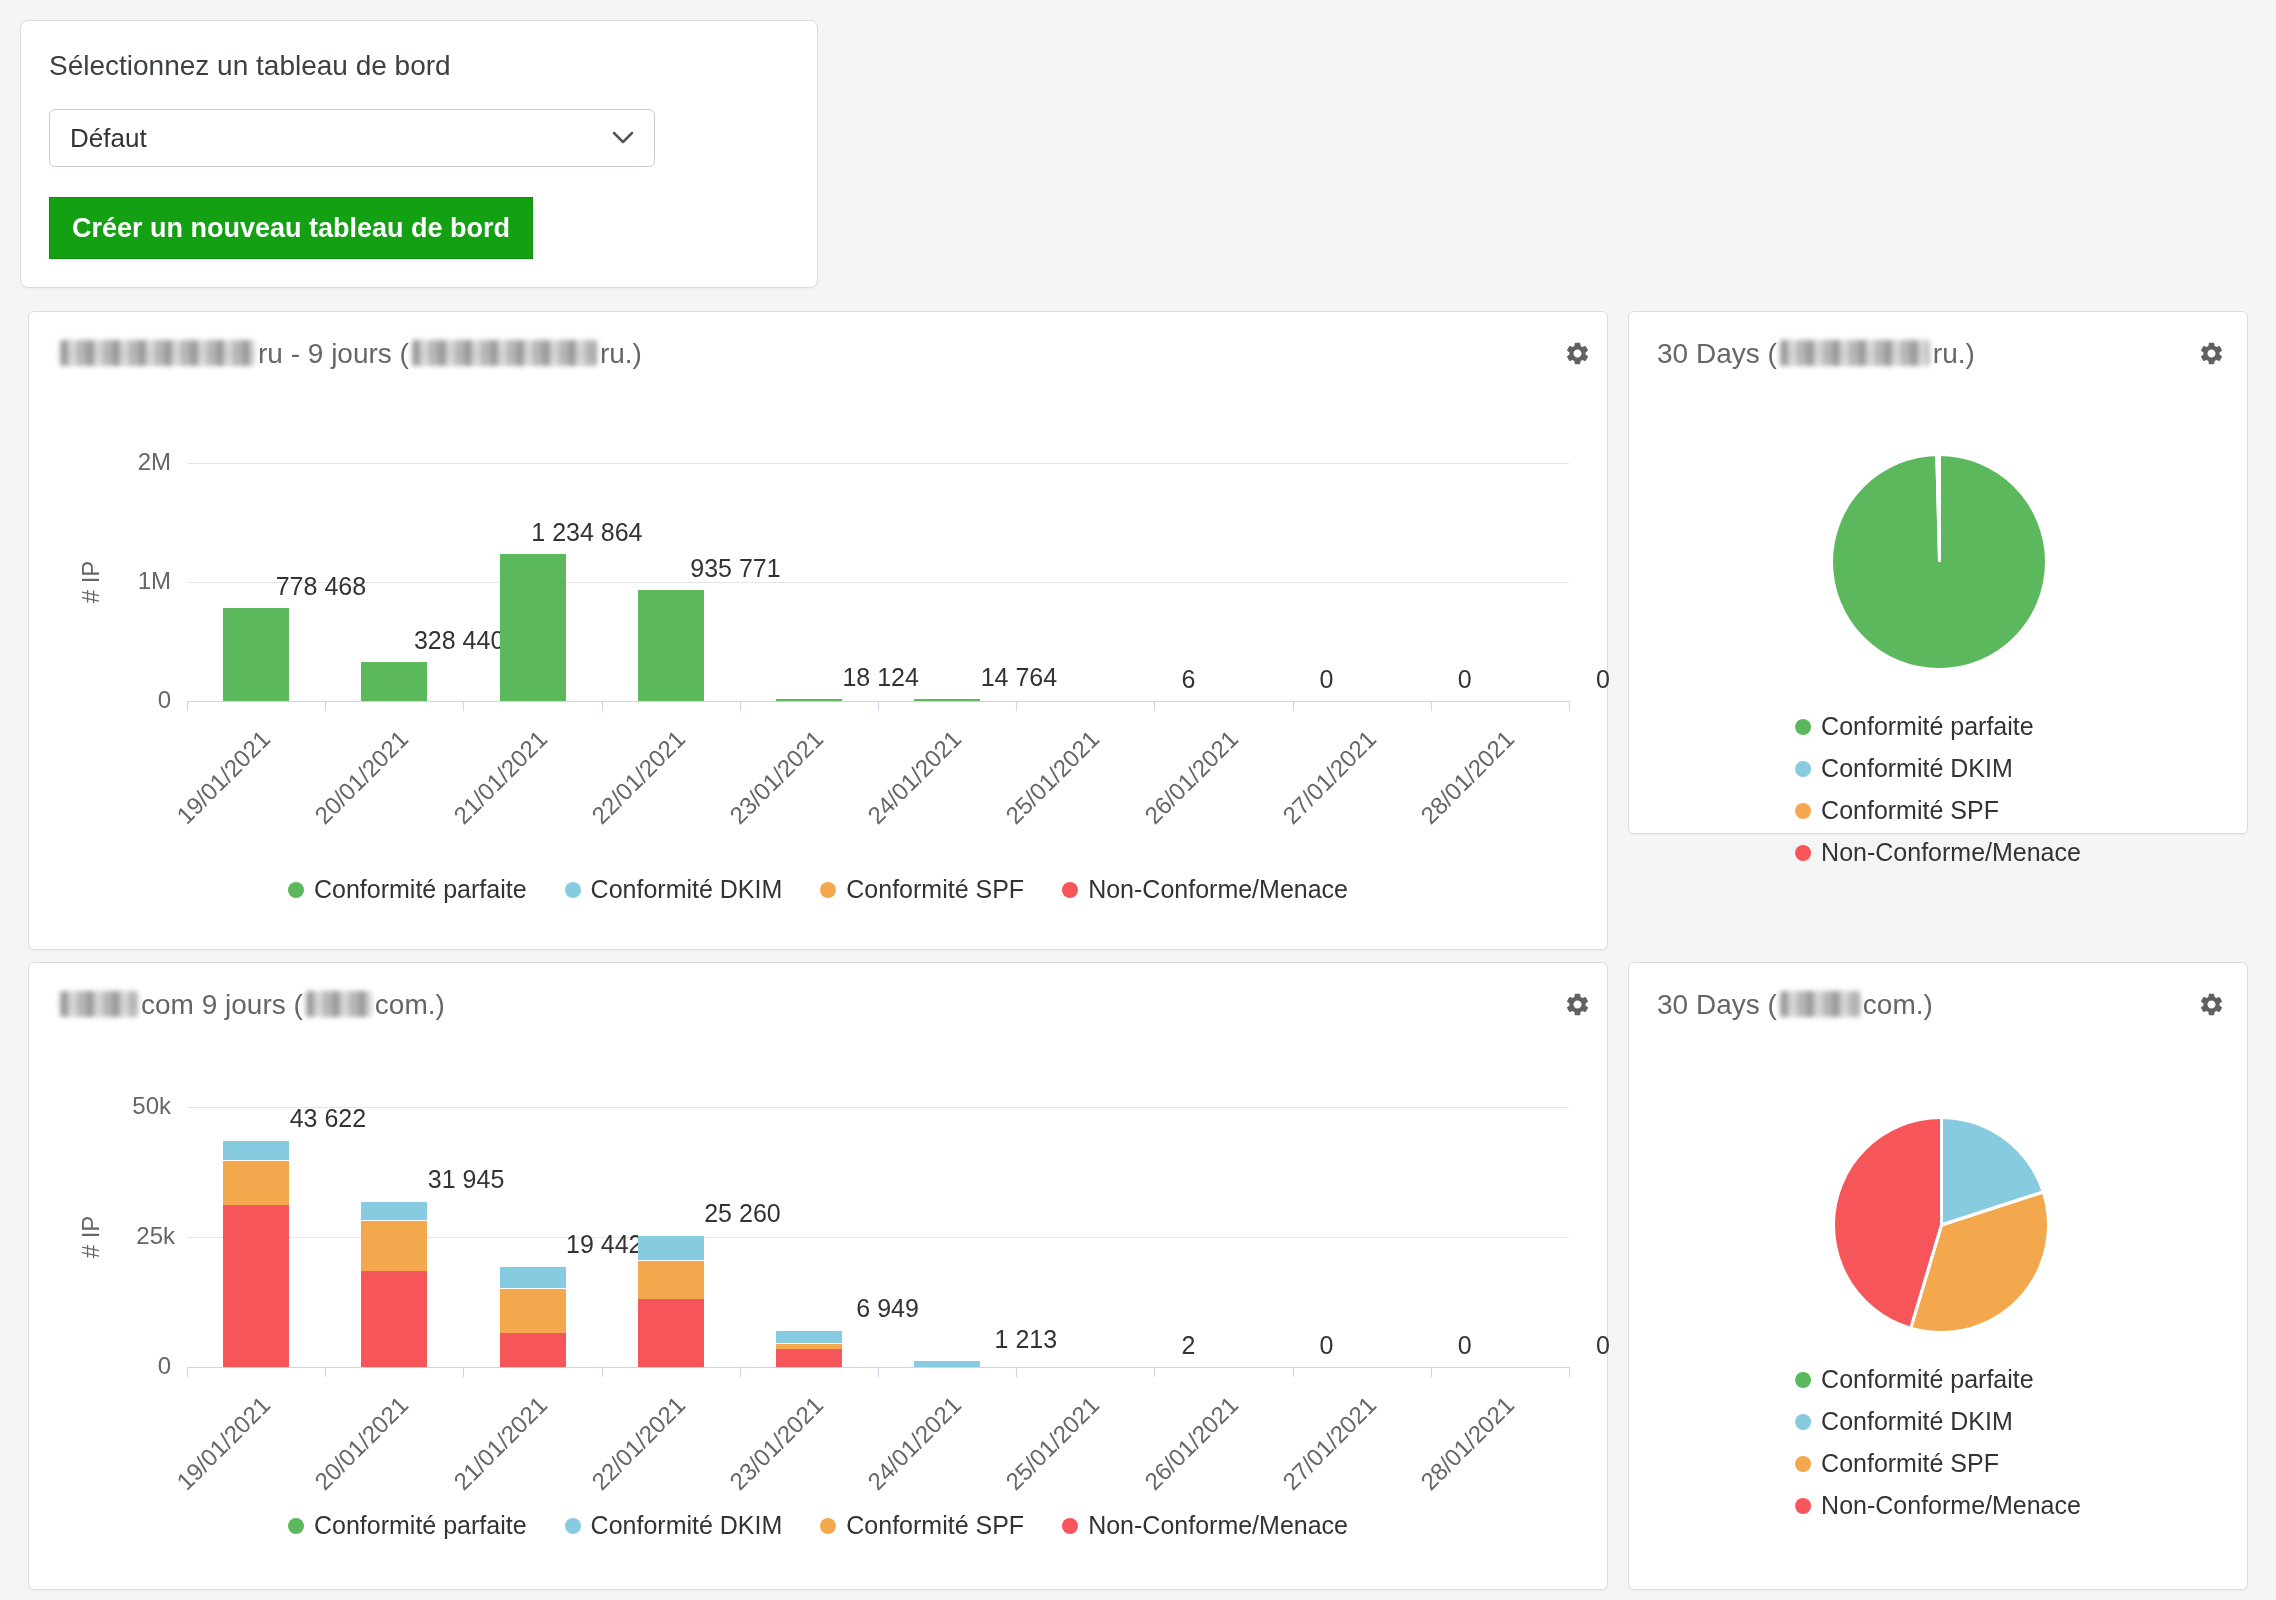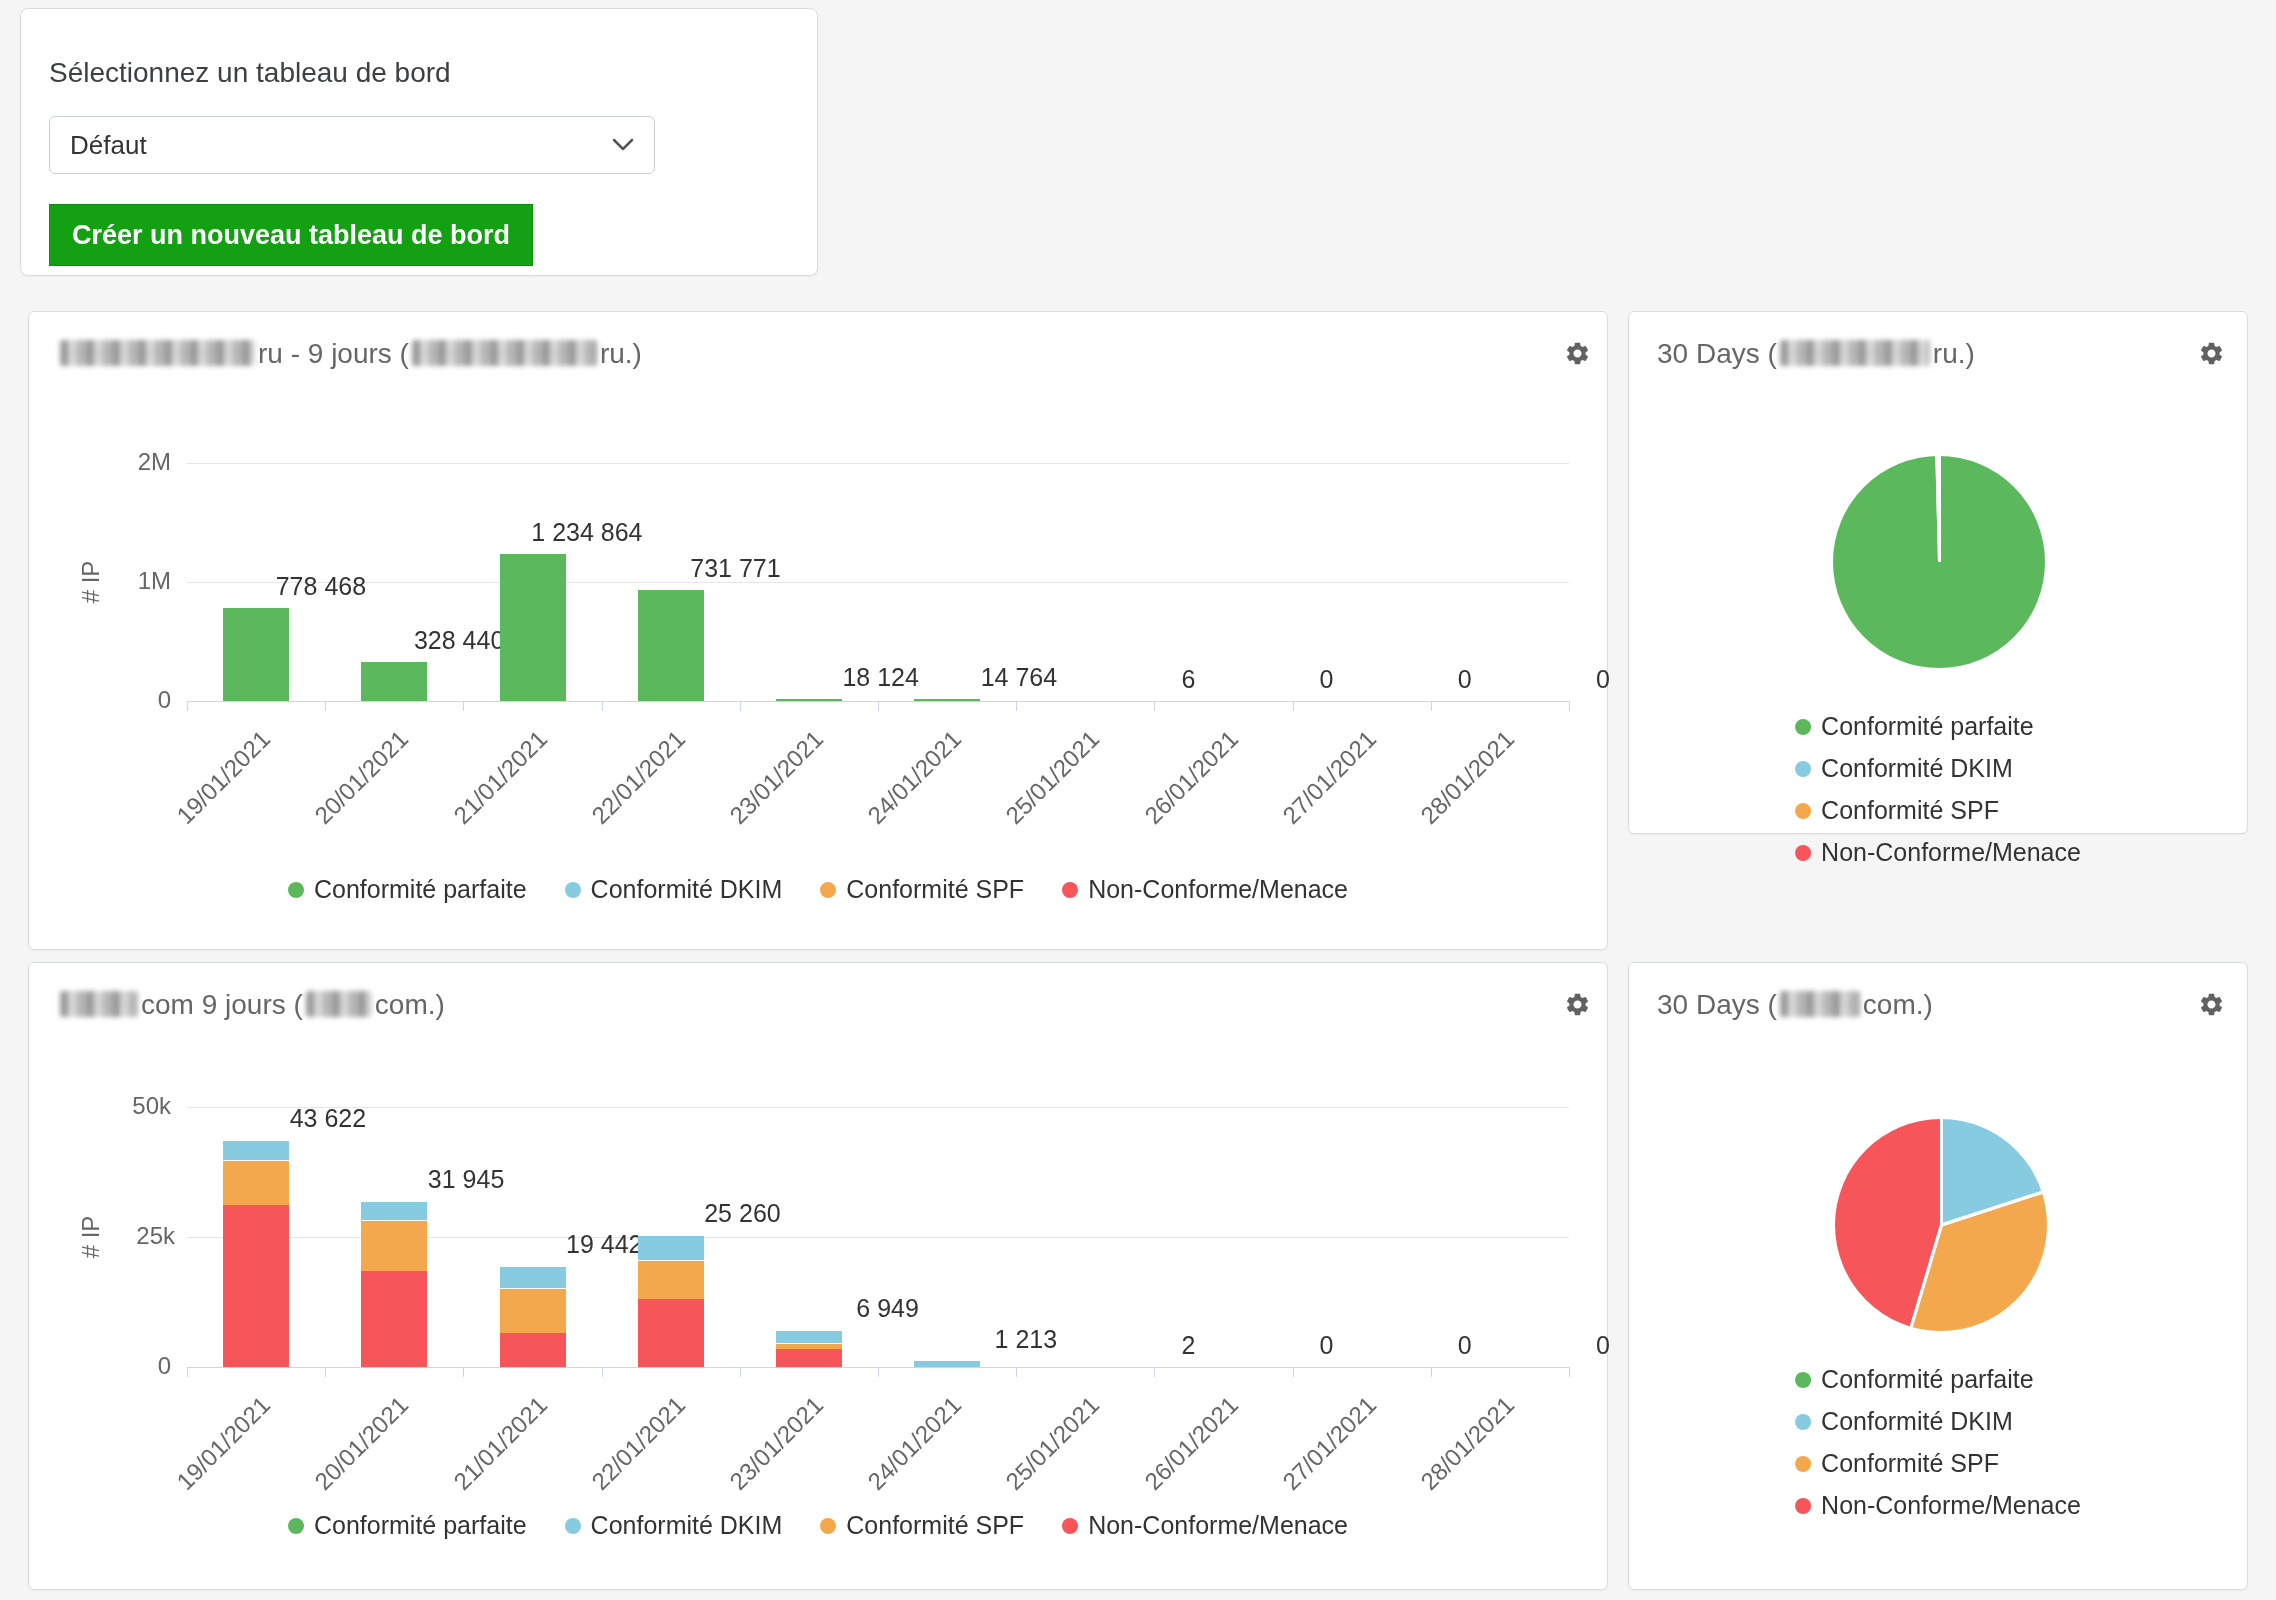--- a/index.html
+++ b/index.html
@@ -6,21 +6,21 @@
   body{
     width:2276px;height:1600px;position:relative;overflow:hidden;
     background:#f5f5f5;
     font-family:"Liberation Sans",sans-serif;
   }
   .card{
     position:absolute;background:#fff;border:1px solid #d9dce1;border-radius:6px;
     box-shadow:0 1px 2px rgba(0,0,0,.04);box-sizing:border-box;
   }
   
-  .selector-card{left:20px;top:8px;width:798px;height:268px;padding:48px 28px 0 28px;border-radius:8px}
+  .selector-card{left:20px;top:20px;width:798px;height:268px;padding:29px 28px 0 28px;border-radius:8px}
   .selector-label{font-size:28px;color:#3c4043}
   .select{
     margin-top:27px;width:606px;height:58px;border:1px solid #c9ced4;border-radius:6px;
     display:flex;align-items:center;justify-content:space-between;padding:0 20px;box-sizing:border-box;
     background:#fff;cursor:pointer;
   }
   .select .val{font-size:26px;color:#333}
   .create-btn{
     margin-top:30px;height:62px;padding:0 22px;border-radius:0;cursor:pointer;
     font-family:"Liberation Sans",sans-serif;font-size:27px;font-weight:bold;color:#fff;
@@ -113,21 +113,21 @@
       <div class="bar-seg" style="left: 194.1px; top: 296px; width: 66px; height: 93px; background: rgb(92, 184, 92);"></div>
       <div class="dlabel" style="left: 117.1px; top: 260px;">778 468</div>
       <div class="xlab" style="left: 237.1px; top: 409px;">19/01/2021</div>
       <div class="bar-seg" style="left: 332.3px; top: 350px; width: 66px; height: 39px; background: rgb(92, 184, 92);"></div>
       <div class="dlabel" style="left: 255.3px; top: 314px;">328 440</div>
       <div class="xlab" style="left: 375.3px; top: 409px;">20/01/2021</div>
       <div class="bar-seg" style="left: 470.5px; top: 242px; width: 66px; height: 147px; background: rgb(92, 184, 92);"></div>
       <div class="dlabel" style="left: 393.5px; top: 206px;">1 234 864</div>
       <div class="xlab" style="left: 513.5px; top: 409px;">21/01/2021</div>
       <div class="bar-seg" style="left: 608.7px; top: 278px; width: 66px; height: 111px; background: rgb(92, 184, 92);"></div>
-      <div class="dlabel" style="left: 531.7px; top: 242px;">731 771</div>
+      <div class="dlabel" style="left: 531.7px; top: 242px;">935 771</div>
       <div class="xlab" style="left: 651.7px; top: 409px;">22/01/2021</div>
       <div class="bar-seg" style="left: 746.9px; top: 387px; width: 66px; height: 2px; background: rgb(92, 184, 92);"></div>
       <div class="dlabel" style="left: 669.9px; top: 351px;">18 124</div>
       <div class="xlab" style="left: 789.9px; top: 409px;">23/01/2021</div>
       <div class="bar-seg" style="left: 885.1px; top: 387px; width: 66px; height: 2px; background: rgb(92, 184, 92);"></div>
       <div class="dlabel" style="left: 808.1px; top: 351px;">14 764</div>
       <div class="xlab" style="left: 928.1px; top: 409px;">24/01/2021</div>
       <div class="dlabel" style="left: 946.3px; top: 353px;">6</div>
       <div class="xlab" style="left: 1066.3px; top: 409px;">25/01/2021</div>
       <div class="dlabel" style="left: 1084.5px; top: 353px;">0</div>

